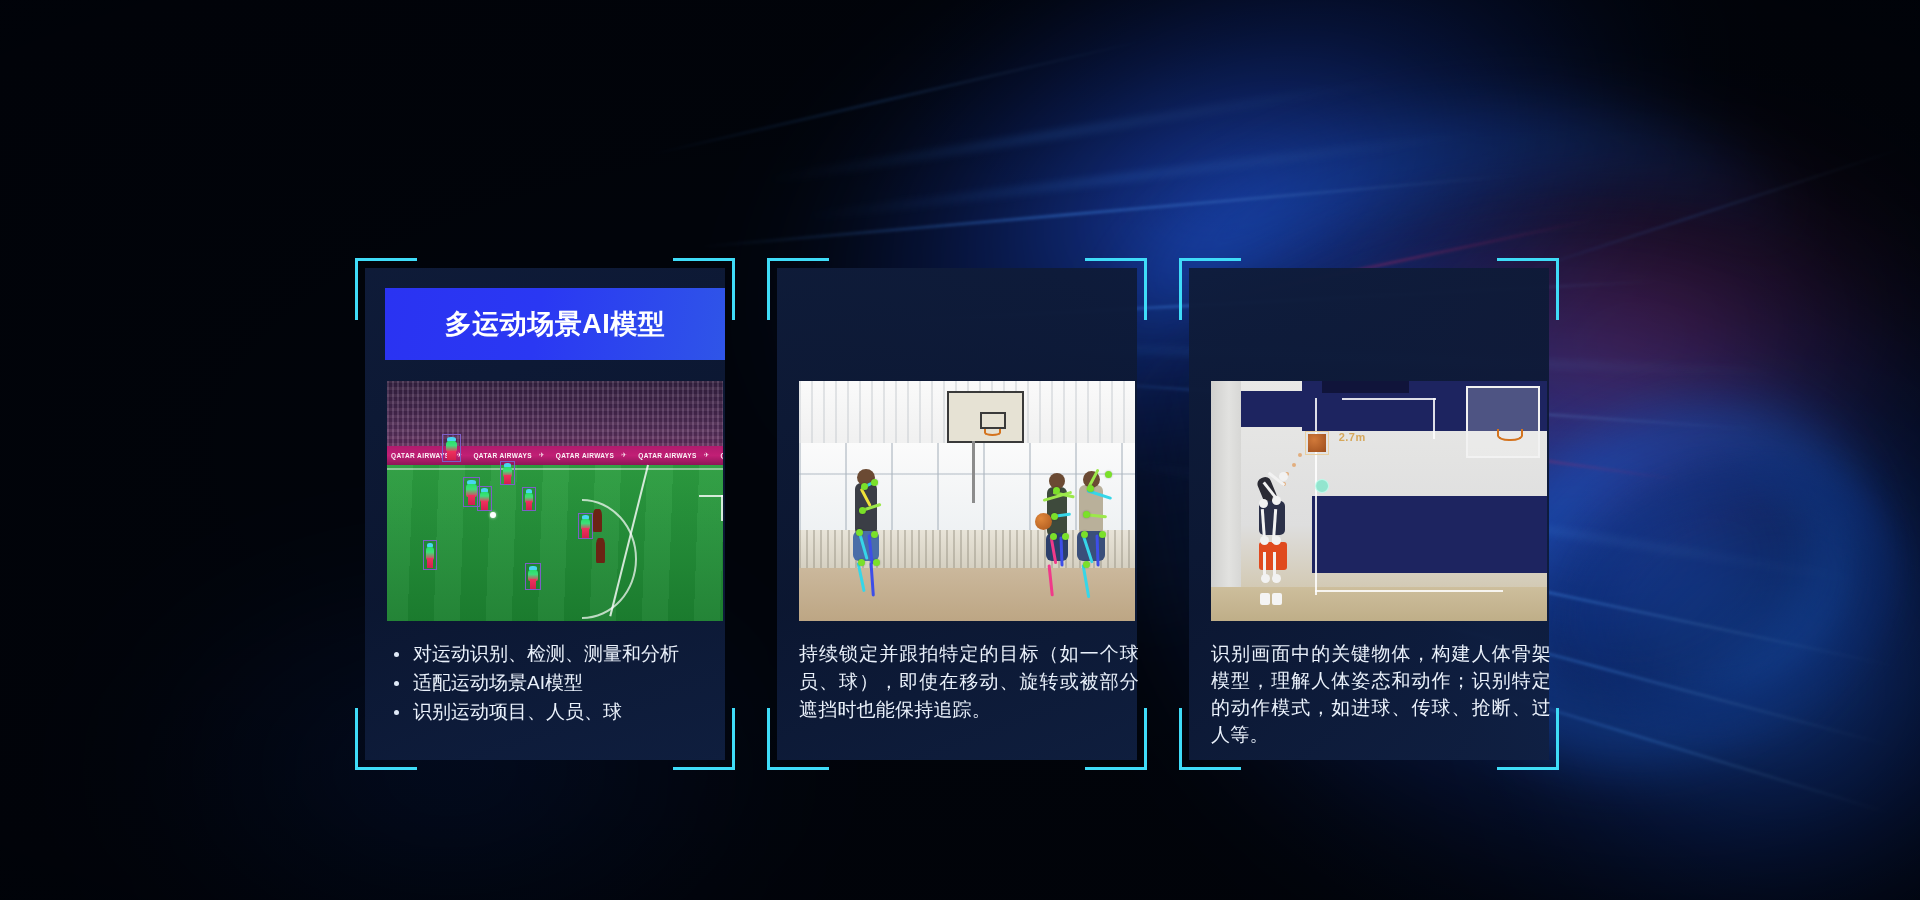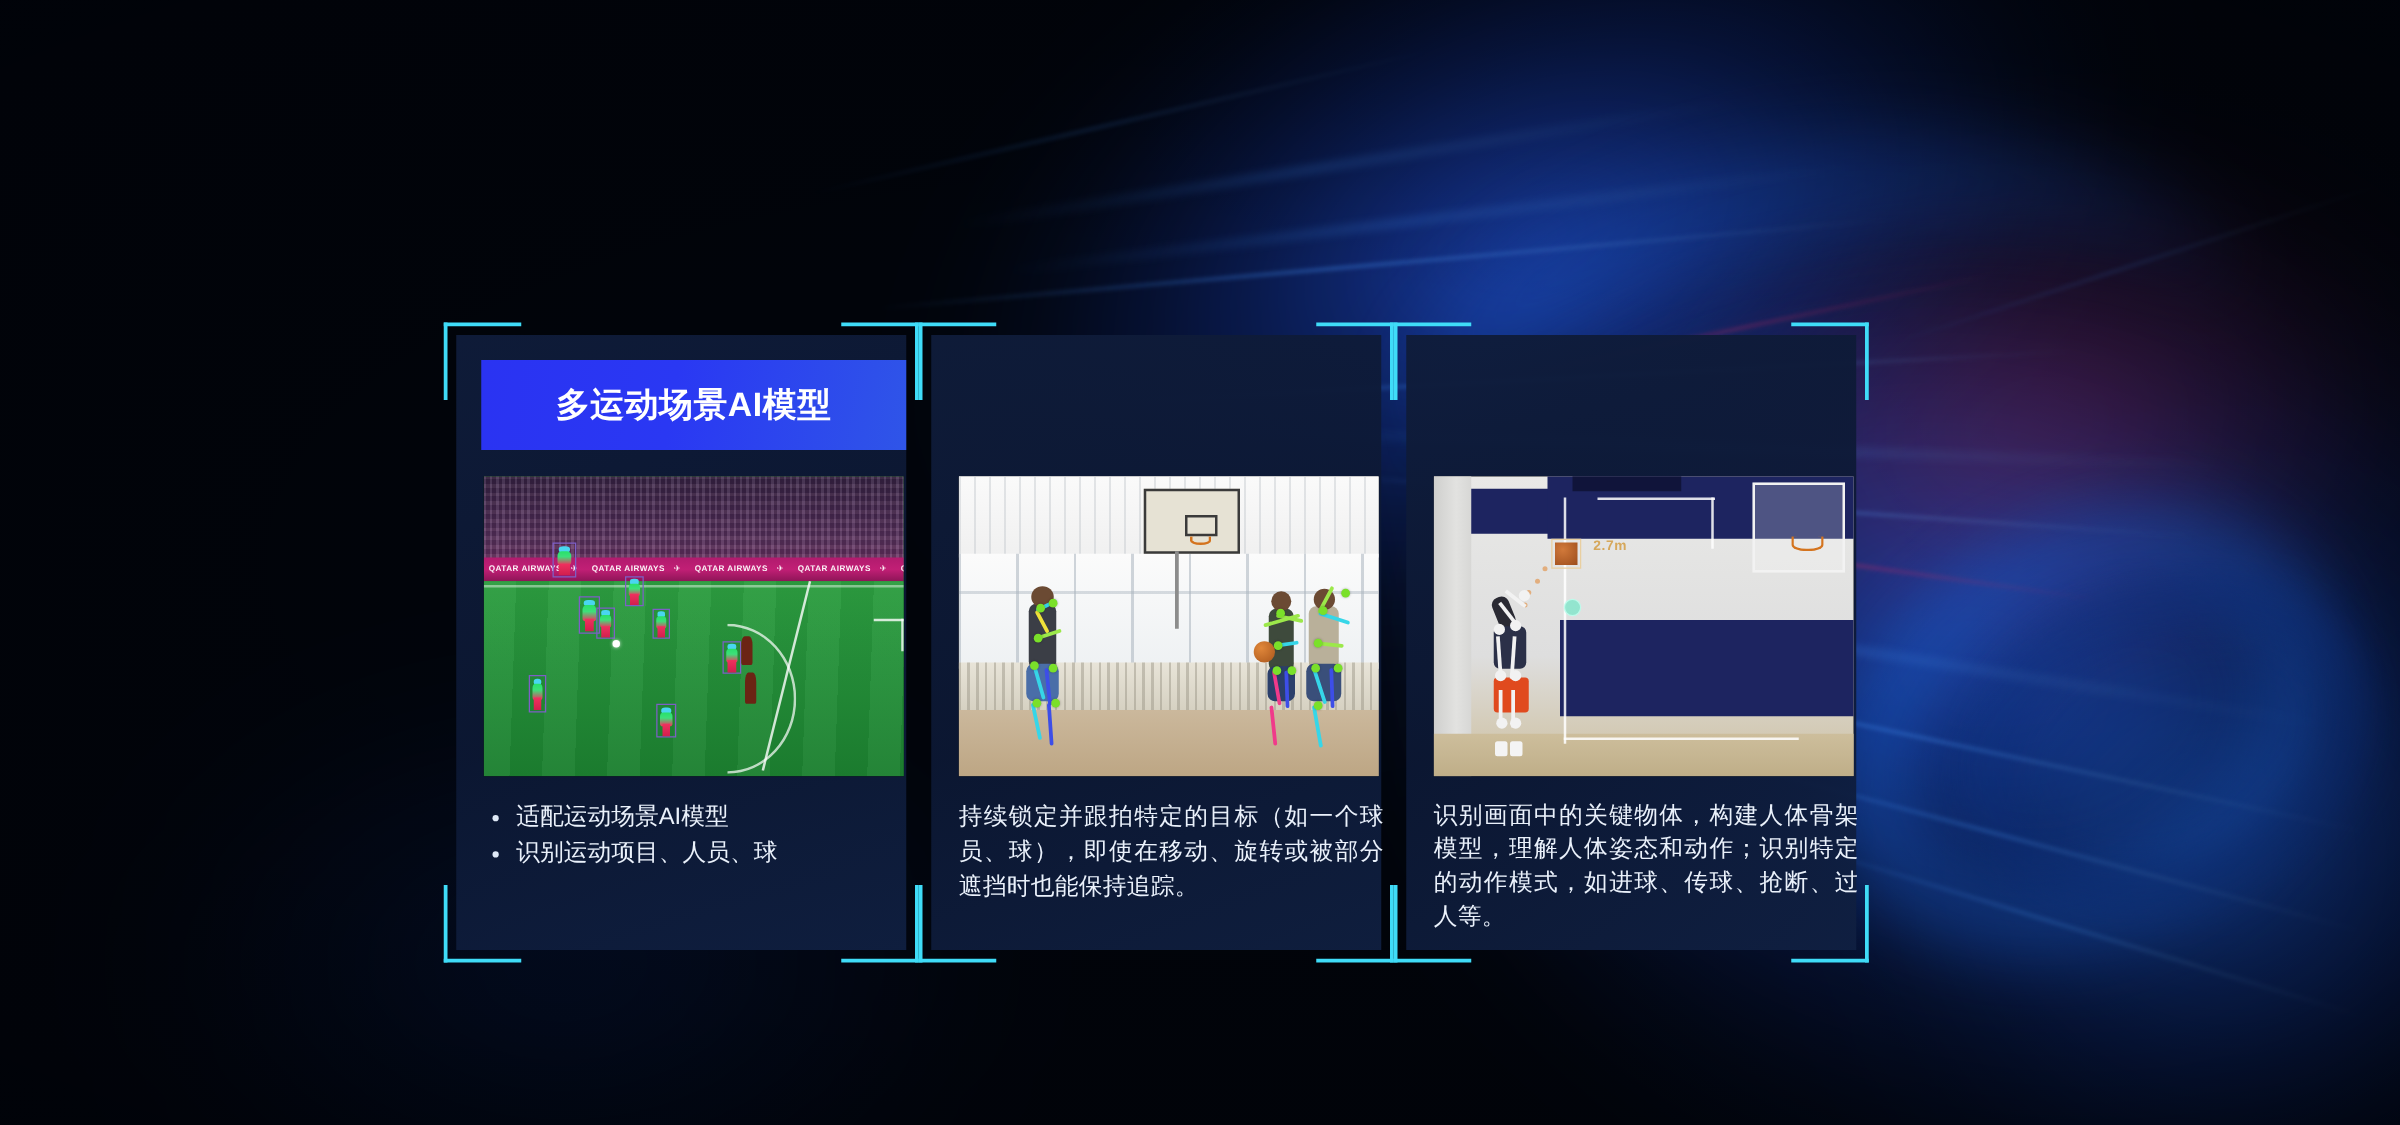--- a/index.html
+++ b/index.html
@@ -77,20 +77,21 @@
     position:absolute; inset:0;
     background:radial-gradient(ellipse 95% 85% at 50% 50%, rgba(0,0,0,0) 30%, rgba(0,2,8,.55) 78%, rgba(0,1,5,.92) 100%);
   }
 
   
   #cards {
     position:absolute;
     left:355px; top:258px;
     width:1205px; height:512px;
     display:flex;
+    gap:32px;
   }
   .card {
     position:relative;
     width:380px;
     height:512px;
   }
 
   
   .brk { position:absolute; pointer-events:none; }
   .brk::before, .brk::after {
@@ -162,21 +163,21 @@
     border-radius:50%;
     background:#dfe9f7;
   }
   .para {
     color:#eaf1fb;
     font-size:19px;
     line-height:28px;
     text-align:justify;
     letter-spacing:.2px;
   }
-  .para.tight { line-height:27px;font-family:Liberation Mono, monospace; }
+  .para.tight { line-height:27px; }
 
   
   .soccer { position:relative; width:100%; height:100%;
             background:#1f8a34; }
   .crowd { position:absolute; left:0; top:0; width:100%; height:30%;
            background:linear-gradient(180deg,#3a2548 0%,#4b2b56 40%,#5d3463 70%,#6b2f63 100%); }
   .crowd::after{
     content:""; position:absolute; inset:0;
     background:
       repeating-linear-gradient(90deg, rgba(255,255,255,.10) 0 2px, rgba(0,0,0,.12) 2px 5px),
@@ -390,20 +391,21 @@
               <u></u>
             </div>
           <div class="pdark" style="left:206px; top:128px; width:9px;  height:23px;"></div>
           <div class="pdark" style="left:209px; top:157px; width:9px;  height:25px;"></div>
           <div class="ballw" style="left:103px; top:131px;"></div>
         </div>
       </div>
 
       <div class="body">
         <ul class="bullets">
+          <li>对运动识别、检测、测量和分析</li>
           <li>适配运动场景AI模型</li>
           <li>识别运动项目、人员、球</li>
         </ul>
       </div>
     </div>
   </div>
 
   <div class="card">
     <span class="brk tl"></span>
     <span class="brk tr"></span>

